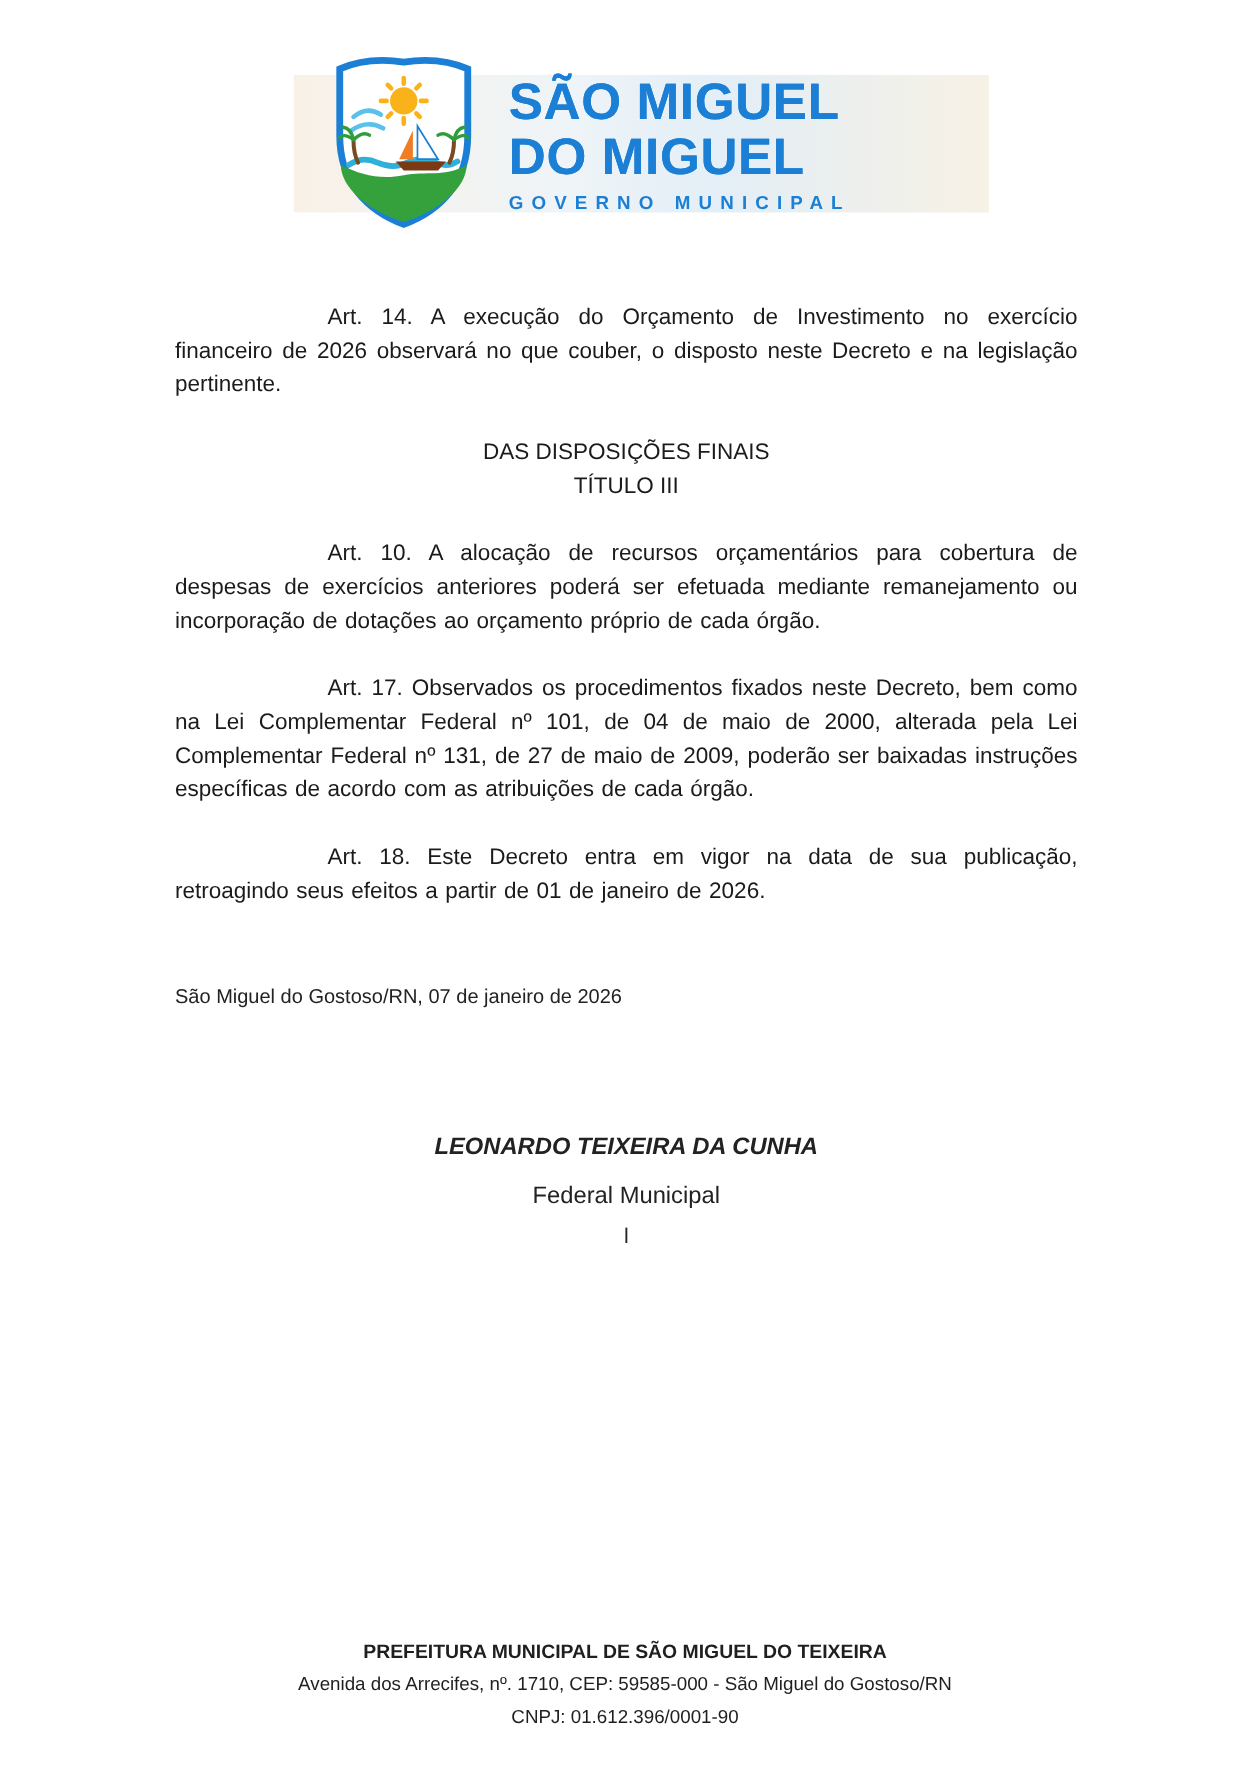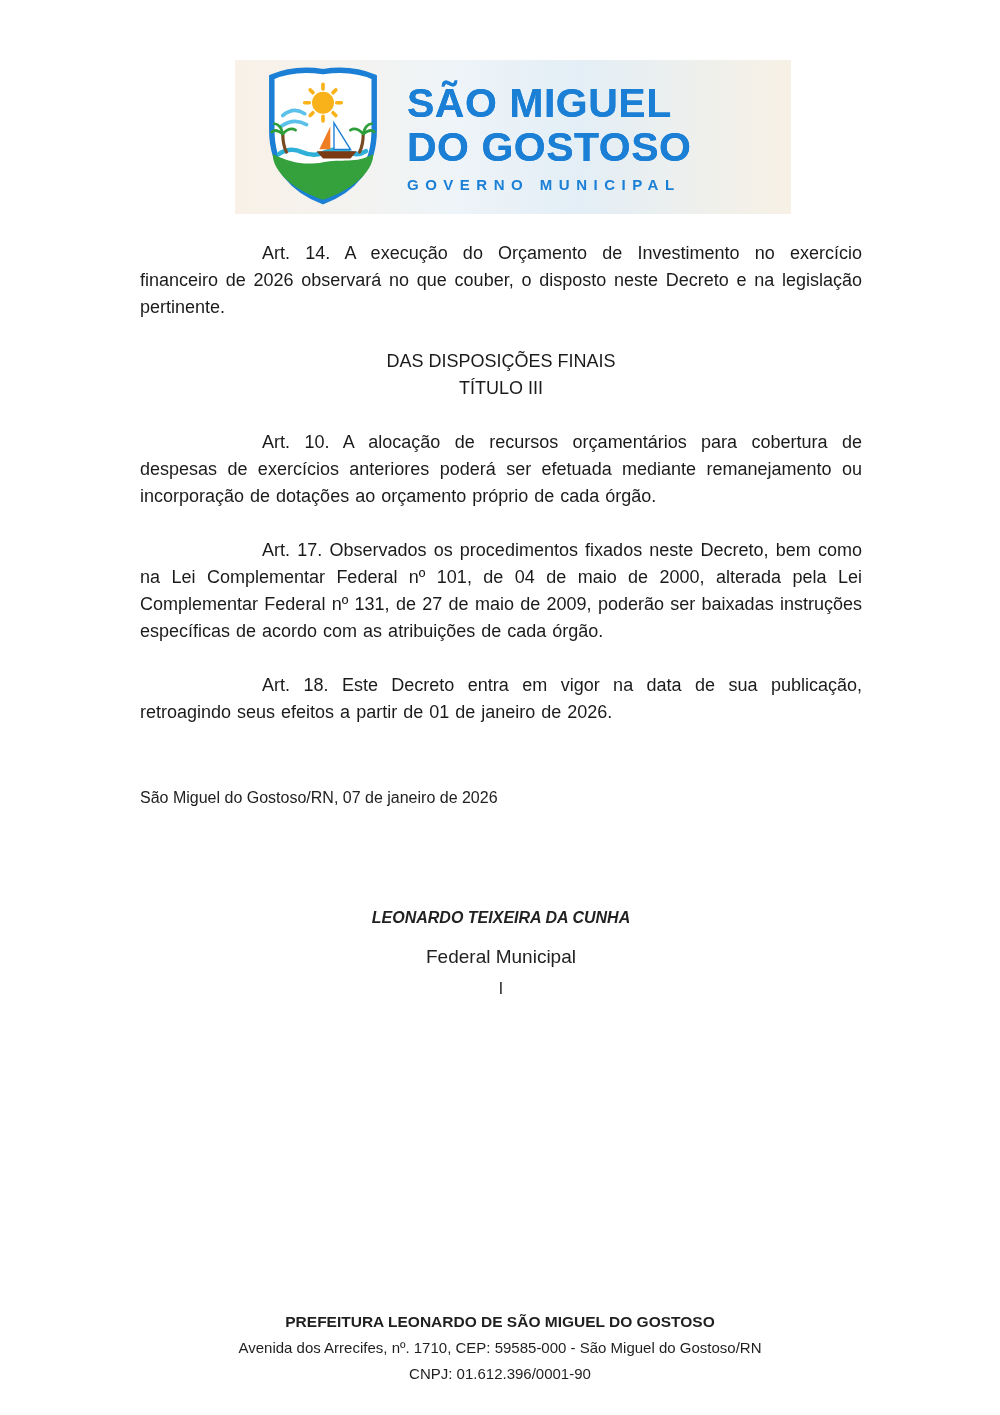--- a/index.html
+++ b/index.html
@@ -13,21 +13,21 @@
     color: #1b1b1b;
     overflow: hidden;
   }
 
   
   .logo-header {
     position: absolute;
     left: 235px;
     top: 60px;
     width: 556px;
-    height: 154px;
+    height: 110px;
     display: flex;
     align-items: center;
     gap: 20px;
     padding-left: 24px;
     background: linear-gradient(90deg, #f9f1e7 0%, #eef4f8 40%, #e3eef6 62%, #f7f1e5 100%);
   }
   .crest { flex: 0 0 auto; }
   .logo-text { display: flex; flex-direction: column; }
   .logo-title {
     font-weight: bold;
@@ -74,21 +74,21 @@
     line-height: 24px;
     color: #222;
   }
 
   .signature {
     margin-top: 94px;
     text-align: center;
   }
   .sig-name {
     margin: 12px;
-    font-size: 16px;
+    font-size: 19px;
     font-weight: bold;
     font-style: italic;
     color: #222;
   }
   .sig-role {
     margin: 4px 0 0 0;
     font-size: 19px;
     color: #222;
   }
   .sig-stray {
@@ -160,21 +160,21 @@
       </g>
 
       <g>
         <path d="M82,62 L82,91 L100,91 Z" fill="#ffffff" stroke="#1a7fd5" stroke-width="1.5"></path>
         <path d="M78,66 L78,91 L66,91 Z" fill="#ef7d23"></path>
         <path d="M63,93 h44 l-7,8 h-30 Z" fill="#7a3b14"></path>
       </g>
     </svg>
     <div class="logo-text">
       <div class="logo-title">SÃO MIGUEL</div>
-      <div class="logo-title">DO GOSTOSO</div>
+      <div class="logo-title">DO MIGUEL</div>
       <div class="logo-subtitle">GOVERNO MUNICIPAL</div>
     </div>
   </header>
 
   <main class="doc-body">
     <p class="para">Art. 14. A execução do Orçamento de Investimento no exercício financeiro de 2026 observará no que couber, o disposto neste Decreto e na legislação pertinente.</p>
 
     <div class="title-block">
       <p>DAS DISPOSIÇÕES FINAIS</p>
       <p>TÍTULO III</p>
@@ -187,18 +187,18 @@
     <p class="date-line">São Miguel do Gostoso/RN, 07 de janeiro de 2026</p>
 
     <div class="signature">
       <p class="sig-name">LEONARDO TEIXEIRA DA CUNHA</p>
       <p class="sig-role">Federal Municipal</p>
       <p class="sig-stray">l</p>
     </div>
   </main>
 
   <footer class="doc-footer">
-    <p class="footer-line1">PREFEITURA LEONARDO DE SÃO MIGUEL DO GOSTOSO</p>
+    <p class="footer-line1">PREFEITURA MUNICIPAL DE SÃO MIGUEL DO TEIXEIRA</p>
     <p class="footer-line2">Avenida dos Arrecifes, nº. 1710, CEP: 59585-000 - São Miguel do Gostoso/RN</p>
     <p class="footer-line3">CNPJ: 01.612.396/0001-90</p>
   </footer>
 
 </div>
 
 </body></html>

